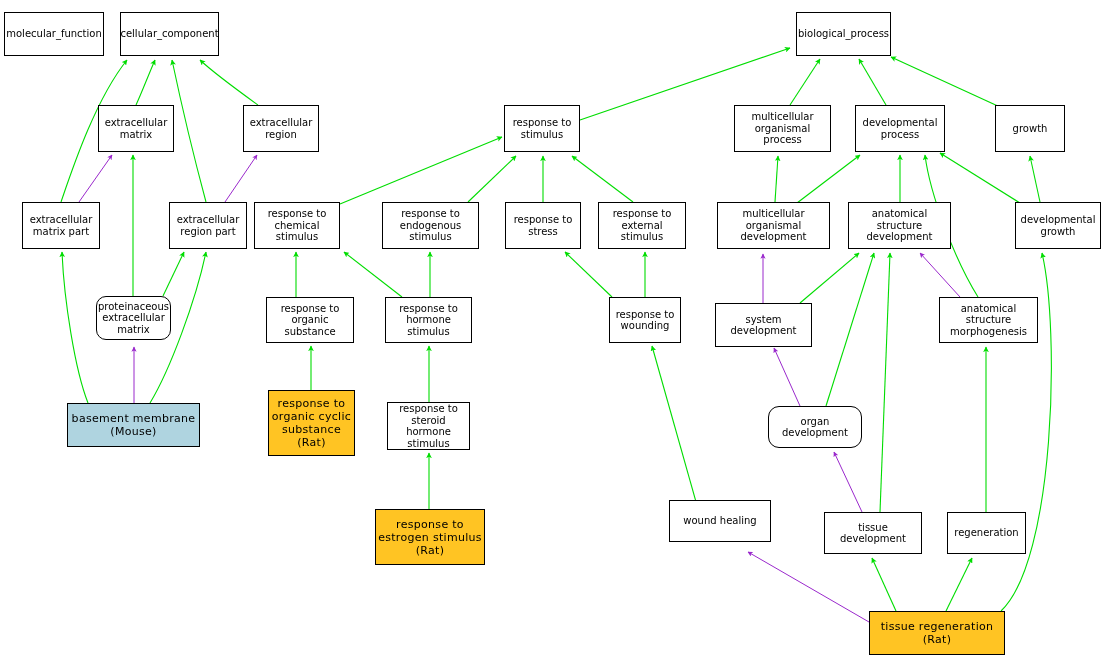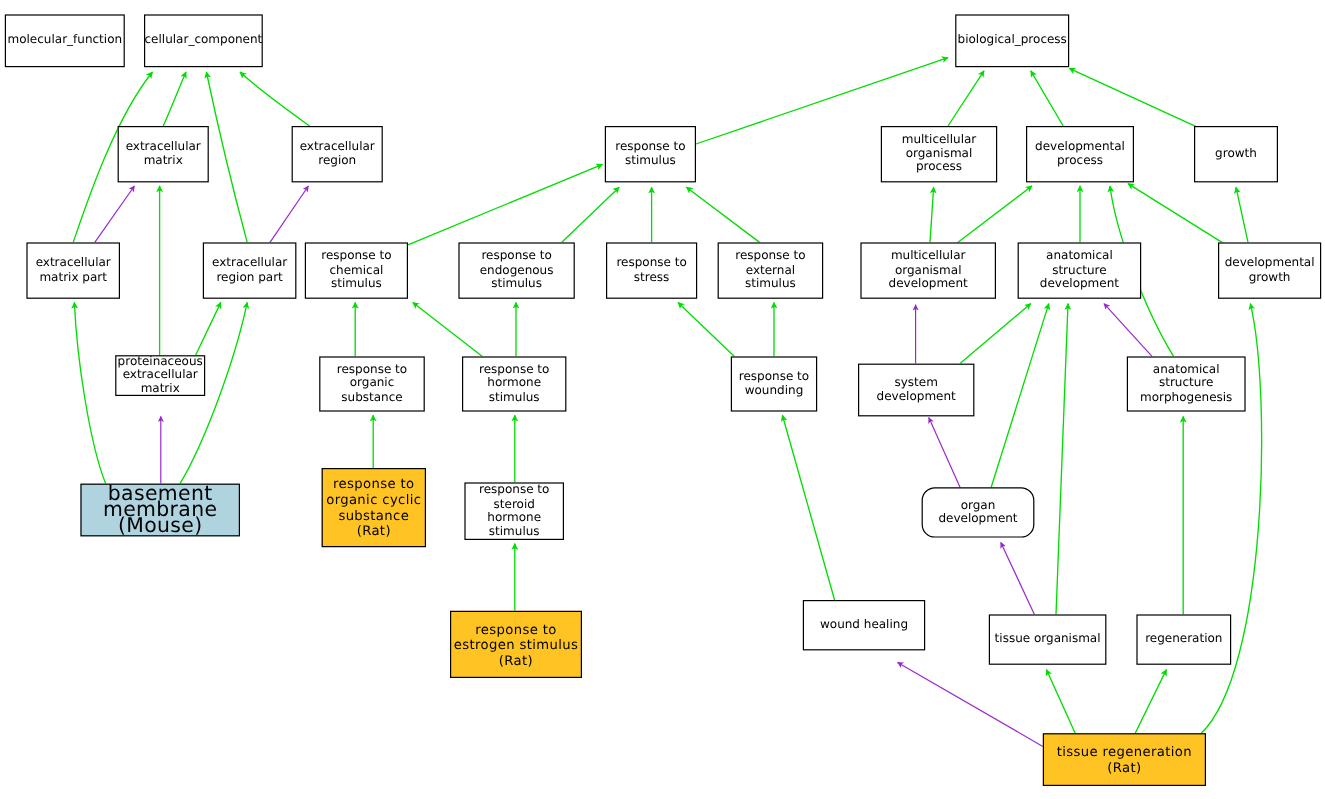--- a/index.html
+++ b/index.html
@@ -44,21 +44,21 @@
     padding: 12px 2px;
   }
   .node.highlight-orange {
     background: #FFC423;
     font-size: 11px;
     line-height: 13px;
     letter-spacing: 0.3px;
   }
   .node.highlight-blue {
     background: #AFD4E0;
-    font-size: 17px;
+    font-size: 11px;
     line-height: 13px;
     letter-spacing: 0.3px;
   }
 </style>
 </head>
 <body>
 
 <div id="canvas">
   <svg id="edges" viewBox="0 0 1104 666">
       <defs>
@@ -142,21 +142,21 @@
       <div class="node" style="left: 505px; top: 202px; width: 76px; height: 47px;"><span>response to
 stress</span></div>
       <div class="node" style="left: 598px; top: 202px; width: 88px; height: 47px;"><span>response to
 external stimulus</span></div>
       <div class="node" style="left: 717px; top: 202px; width: 113px; height: 47px;"><span>multicellular
 organismal development</span></div>
       <div class="node" style="left: 848px; top: 202px; width: 103px; height: 47px;"><span>anatomical structure
 development</span></div>
       <div class="node" style="left: 1015px; top: 202px; width: 86px; height: 47px;"><span>developmental
 growth</span></div>
-      <div class="node" style="left: 96px; top: 296px; width: 75px; height: 34px;"><span>proteinaceous
+      <div class="node" style="left: 96px; top: 296px; width: 75px; height: 44px; border-radius: 10px;"><span>proteinaceous
 extracellular
 matrix</span></div>
       <div class="node" style="left: 266px; top: 297px; width: 88px; height: 46px;"><span>response to
 organic substance</span></div>
       <div class="node" style="left: 385px; top: 297px; width: 87px; height: 46px;"><span>response to
 hormone stimulus</span></div>
       <div class="node" style="left: 609px; top: 297px; width: 72px; height: 46px;"><span>response to
 wounding</span></div>
       <div class="node" style="left: 715px; top: 303px; width: 97px; height: 44px;"><span>system development</span></div>
       <div class="node" style="left: 939px; top: 297px; width: 99px; height: 46px;"><span>anatomical structure
@@ -168,18 +168,18 @@
 substance
 (Rat)</span></div>
       <div class="node" style="left: 387px; top: 402px; width: 83px; height: 48px;"><span>response to
 steroid hormone
 stimulus</span></div>
       <div class="node" style="left: 768px; top: 406px; width: 94px; height: 42px; border-radius: 11px;"><span>organ development</span></div>
       <div class="node highlight-orange" style="left: 375px; top: 509px; width: 110px; height: 56px;"><span>response to
 estrogen stimulus
 (Rat)</span></div>
       <div class="node" style="left: 669px; top: 500px; width: 102px; height: 42px;"><span>wound healing</span></div>
-      <div class="node" style="left: 824px; top: 512px; width: 98px; height: 42px;"><span>tissue organismal</span></div>
+      <div class="node" style="left: 824px; top: 512px; width: 98px; height: 42px;"><span>tissue development</span></div>
       <div class="node" style="left: 947px; top: 512px; width: 79px; height: 42px;"><span>regeneration</span></div>
       <div class="node highlight-orange" style="left: 869px; top: 611px; width: 136px; height: 44px;"><span>tissue regeneration
 (Rat)</span></div>
     </div>
 </div>
 
 </body></html>

